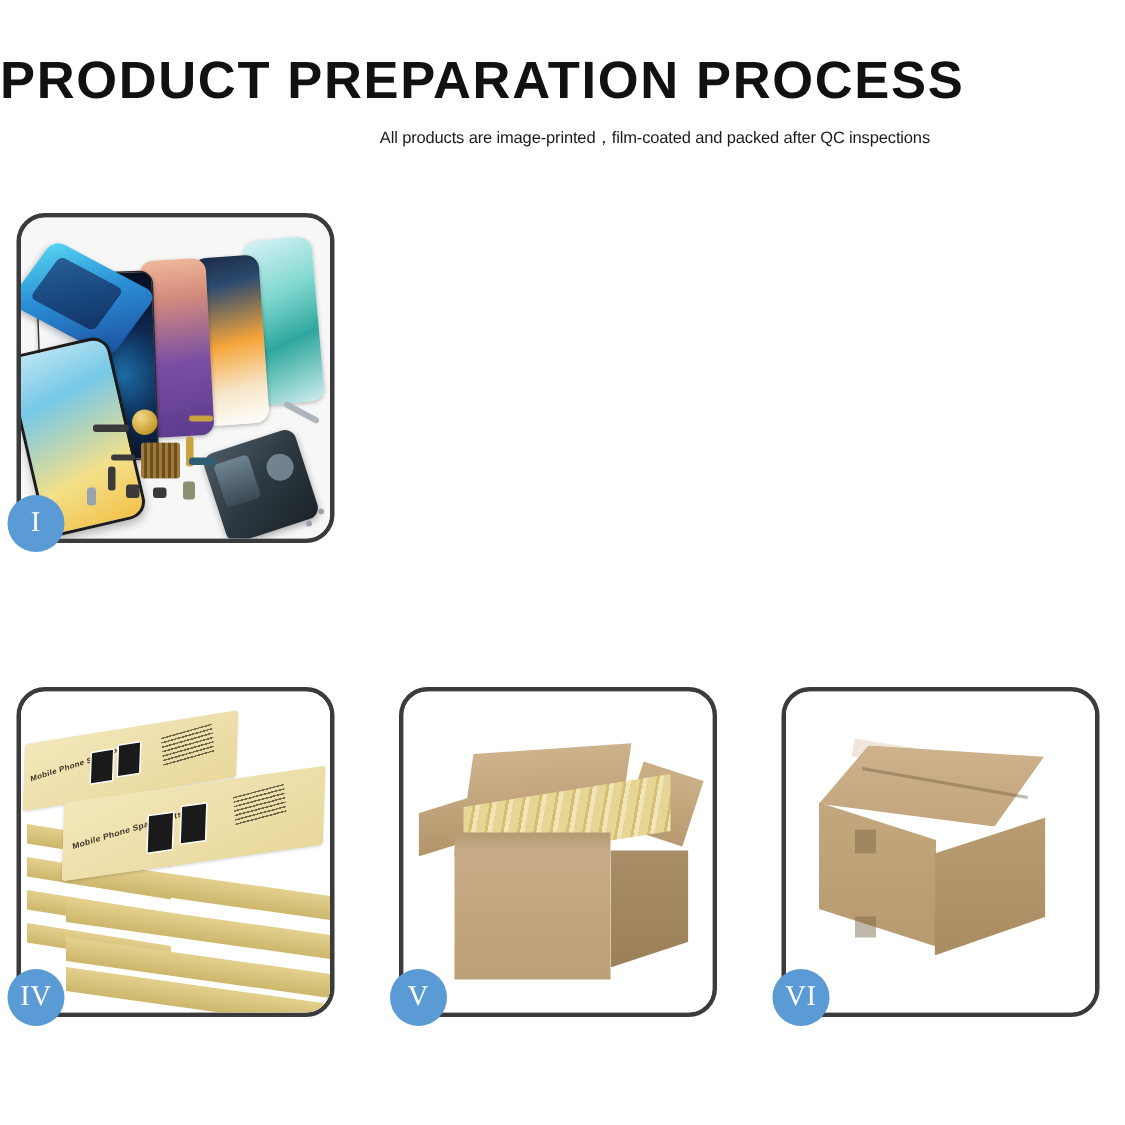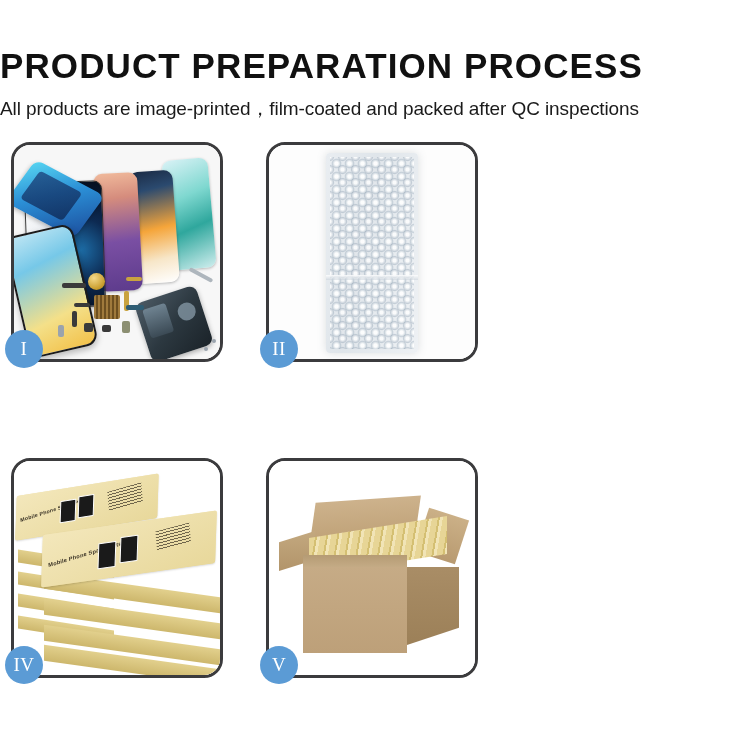--- a/index.html
+++ b/index.html
@@ -17,38 +17,38 @@
   .page {
     position: relative;
     width: 750px;
     height: 750px;
     background: #ffffff;
   }
 
   
   .header {
     position: absolute;
-    top: 48px;
+    top: 36px;
     left: 0;
     width: 620px;
     text-align: right;
   }
   .title {
     font-family: "Liberation Sans", sans-serif;
     font-size: 35px;
     font-weight: 700;
     letter-spacing: 1.1px;
     color: #111111;
     line-height: 1;
     white-space: nowrap;
   }
   .subtitle {
     margin-top: 13px;
     font-family: "Liberation Sans", sans-serif;
-    font-size: 19px;
+    font-size: 11px;
     font-weight: 400;
     color: #1a1a1a;
     letter-spacing: -0.1px;
     white-space: nowrap;
   }
 
   
   .grid {
     position: absolute;
     top: 142px;
@@ -415,32 +415,20 @@
           <div class="part" style="left:108px;top:176px;width:8px;height:12px;background:#8c8f72;"></div>
           <div class="part" style="left:44px;top:180px;width:6px;height:12px;background:#9aa3ad;"></div>
           <div class="part" style="right:12px;bottom:8px;width:4px;height:4px;border-radius:50%;background:#9aa3ad;"></div>
           <div class="part" style="right:4px;bottom:16px;width:4px;height:4px;border-radius:50%;background:#9aa3ad;"></div>
           <div class="part" style="right:6px;top:128px;width:26px;height:4px;background:#aeb6bd;transform:rotate(28deg);"></div>
         </div>
       </div>
       <div class="badge">I</div>
     </div>
 
-    <div class="panel p2">
-      <div class="clip">
-        <div class="scene-bubble">
-          <div class="pouch">
-            <div class="bubbles"></div>
-            <div class="bubbles2"></div>
-            <div class="pouch-seam"></div>
-          </div>
-        </div>
-      </div>
-      <div class="badge">II</div>
-    </div>
 
 
     <div class="panel p4">
       <div class="clip">
         <div class="scene-stack">
 
           <div class="edge" style="left:4px;top:96px;width:96px;height:13px;transform:skewY(9deg);"></div>
           <div class="edge" style="left:4px;top:118px;width:96px;height:13px;transform:skewY(9deg);"></div>
           <div class="edge" style="left:4px;top:140px;width:96px;height:13px;transform:skewY(9deg);"></div>
           <div class="edge" style="left:4px;top:162px;width:96px;height:13px;transform:skewY(9deg);"></div>
@@ -481,15 +469,29 @@
           <div class="c-flap-right"></div>
           <div class="c-cargo"></div>
           <div class="c-innerwall"></div>
           <div class="c-front"></div>
           <div class="c-right"></div>
         </div>
       </div>
       <div class="badge">V</div>
     </div>
 
+    <div class="panel p6">
+      <div class="clip">
+        <div class="scene-sealed">
+          <div class="s-tape"></div>
+          <div class="s-top"></div>
+          <div class="s-left"></div>
+          <div class="s-right"></div>
+          <div class="s-seam" style="left:50px;top:60px;width:112px;height:2px;transform:rotate(10deg);"></div>
+          <div class="s-seam" style="left:46px;top:92px;width:14px;height:16px;"></div>
+          <div class="s-seam" style="left:46px;top:150px;width:14px;height:14px;"></div>
+        </div>
+      </div>
+      <div class="badge">VI</div>
+    </div>
 
   </div>
 </div>
 
 </body></html>

